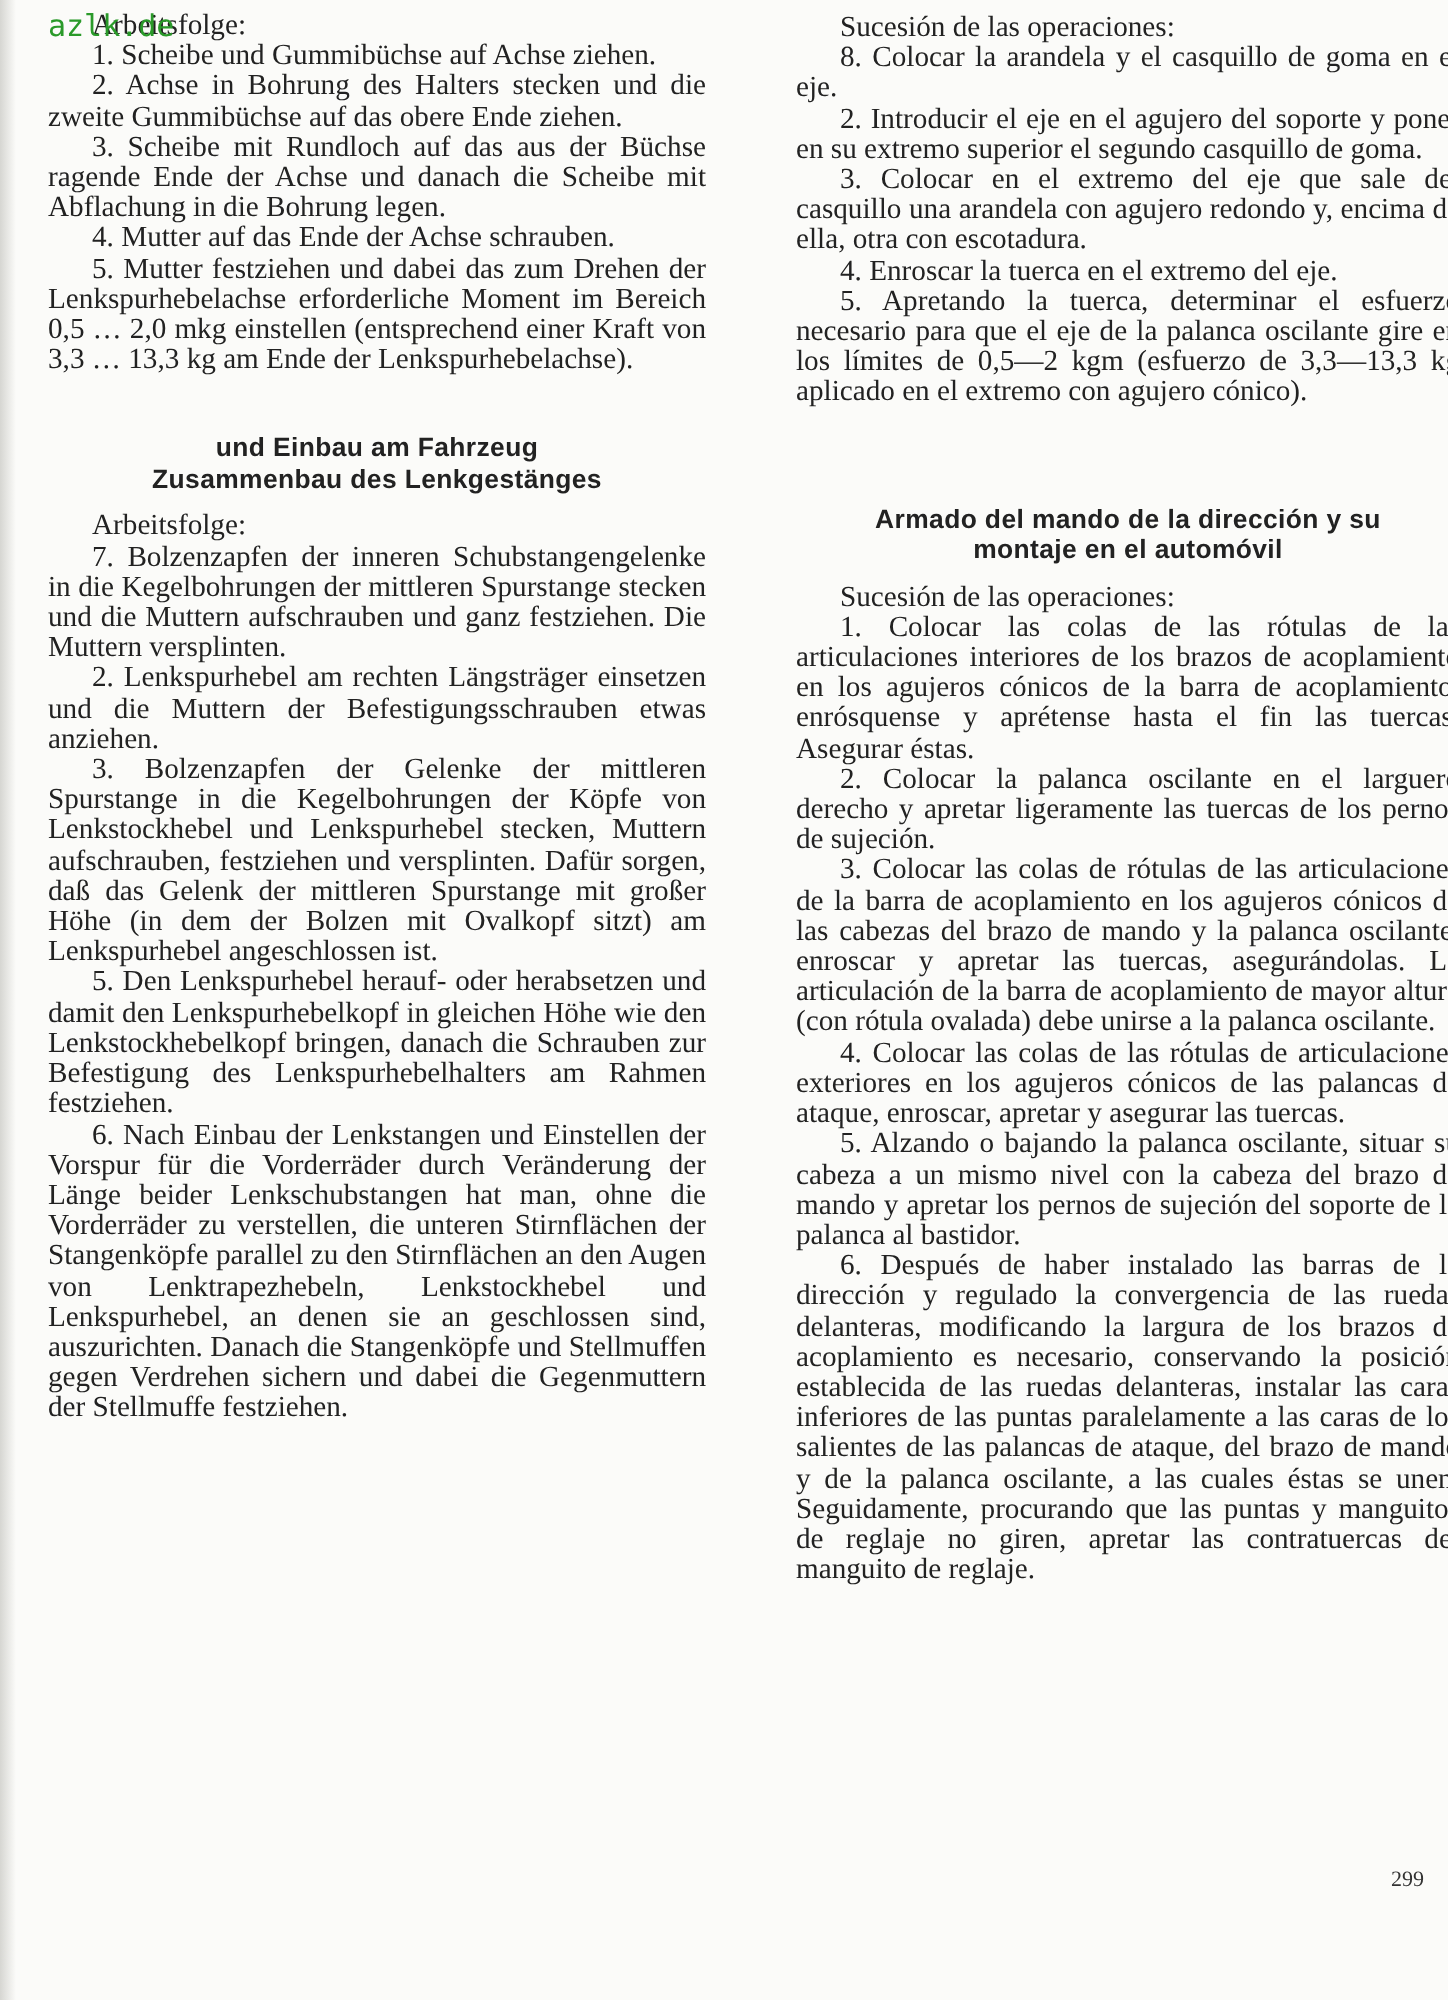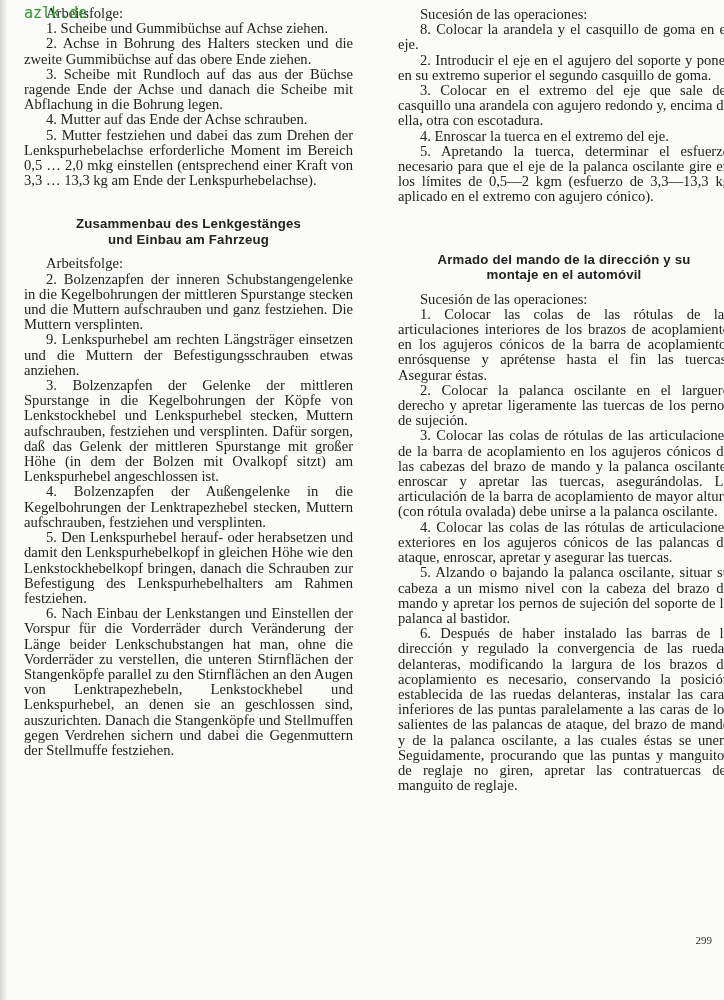--- a/index.html
+++ b/index.html
@@ -47,29 +47,28 @@
 
 <div class="col col-left">
   <p class="para">Arbeitsfolge:</p>
   <p class="para">1. Scheibe und Gummibüchse auf Achse ziehen.</p>
   <p class="para">2. Achse in Bohrung des Halters stecken und die zweite Gummibüchse auf das obere Ende ziehen.</p>
   <p class="para">3. Scheibe mit Rundloch auf das aus der Büchse ragende Ende der Achse und danach die Scheibe mit Abflachung in die Bohrung legen.</p>
   <p class="para">4. Mutter auf das Ende der Achse schrauben.</p>
   <p class="para">5. Mutter festziehen und dabei das zum Drehen der Lenkspurhebelachse erforderliche Moment im Bereich 0,5 … 2,0 mkg einstellen (entsprechend einer Kraft von 3,3 … 13,3 kg am Ende der Lenkspurhebelachse).</p>
 
   <div class="heading">
+    <div>und Einbau am Fahrzeug</div>
     <div>Zusammenbau des Lenkgestänges</div>
-    <div>und Einbau am Fahrzeug</div>
   </div>
 
   <p class="para">Arbeitsfolge:</p>
-  <p class="para">2. Bolzenzapfen der inneren Schubstangengelenke in die Kegelbohrungen der mittleren Spurstange stecken und die Muttern aufschrauben und ganz festziehen. Die Muttern versplinten.</p>
-  <p class="para">9. Lenkspurhebel am rechten Längsträger einsetzen und die Muttern der Befestigungsschrauben etwas anziehen.</p>
+  <p class="para">7. Bolzenzapfen der inneren Schubstangengelenke in die Kegelbohrungen der mittleren Spurstange stecken und die Muttern aufschrauben und ganz festziehen. Die Muttern versplinten.</p>
+  <p class="para">2. Lenkspurhebel am rechten Längsträger einsetzen und die Muttern der Befestigungsschrauben etwas anziehen.</p>
   <p class="para">3. Bolzenzapfen der Gelenke der mittleren Spurstange in die Kegelbohrungen der Köpfe von Lenkstockhebel und Lenkspurhebel stecken, Muttern aufschrauben, festziehen und versplinten. Dafür sorgen, daß das Gelenk der mittleren Spurstange mit großer Höhe (in dem der Bolzen mit Ovalkopf sitzt) am Lenkspurhebel angeschlossen ist.</p>
-  <p class="para">4. Bolzenzapfen der Außengelenke in die Kegelbohrungen der Lenktrapezhebel stecken, Muttern aufschrauben, festziehen und versplinten.</p>
   <p class="para">5. Den Lenkspurhebel herauf- oder herabsetzen und damit den Lenkspurhebelkopf in gleichen Höhe wie den Lenkstockhebelkopf bringen, danach die Schrauben zur Befestigung des Lenkspurhebelhalters am Rahmen festziehen.</p>
   <p class="para">6. Nach Einbau der Lenkstangen und Einstellen der Vorspur für die Vorderräder durch Veränderung der Länge beider Lenkschubstangen hat man, ohne die Vorderräder zu verstellen, die unteren Stirnflächen der Stangenköpfe parallel zu den Stirnflächen an den Augen von Lenktrapezhebeln, Lenkstockhebel und Lenkspurhebel, an denen sie an geschlossen sind, auszurichten. Danach die Stangenköpfe und Stellmuffen gegen Verdrehen sichern und dabei die Gegenmuttern der Stellmuffe festziehen.</p>
 </div>
 
 <div class="col col-right">
   <p class="para">Sucesión de las operaciones:</p>
   <p class="para">8. Colocar la arandela y el casquillo de goma en el eje.</p>
   <p class="para">2. Introducir el eje en el agujero del soporte y poner en su extremo superior el segundo casquillo de goma.</p>
   <p class="para">3. Colocar en el extremo del eje que sale del casquillo una arandela con agujero redondo y, encima de ella, otra con escotadura.</p>
   <p class="para">4. Enroscar la tuerca en el extremo del eje.</p>

